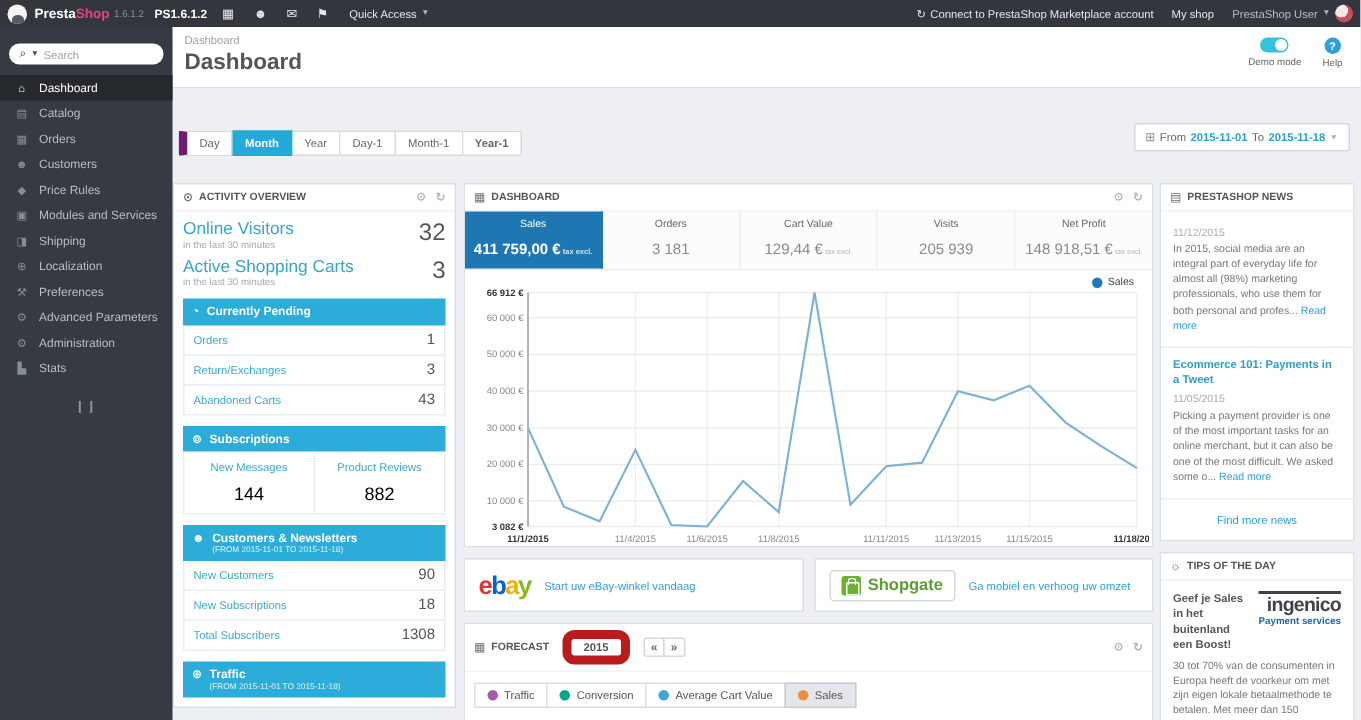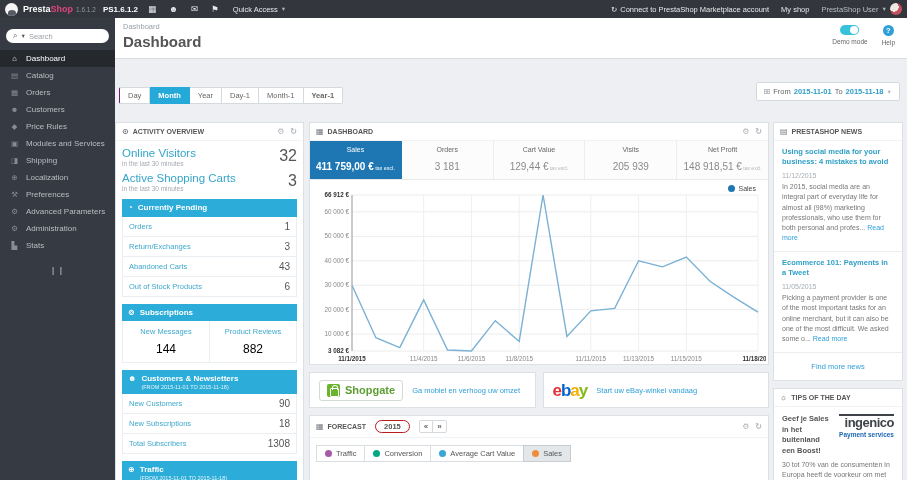--- a/index.html
+++ b/index.html
@@ -38,21 +38,21 @@
   .breadcrumb{font-size:7.5px;color:#98a1a9;}
   .page-title{font-size:15px;color:#555;font-weight:bold;margin-top:2px;}
   .header-right{position:absolute;right:12px;top:7px;display:flex;gap:14px;text-align:center;}
   .switch{width:19px;height:10px;border-radius:5px;background:#35c2da;position:relative;margin:0 auto;cursor:pointer;}
   .switch i{position:absolute;right:1px;top:1px;width:8px;height:8px;background:#fff;border-radius:50%;}
   .hr-label{font-size:6.5px;color:#666;margin-top:3px;}
   .help-circle{width:11px;height:11px;border-radius:50%;background:#2f9fd8;color:#fff;font-size:7.5px;line-height:11px;margin:0 auto;font-weight:bold;cursor:pointer;}
   
   .toolbar-left{position:absolute;left:119px;top:87px;display:flex;z-index:5;}
   .range-btn{background:#fff;border:1px solid #d4d9dd;border-left:none;padding:3px 8px;font-size:7.5px;color:#666;cursor:pointer;font-family:inherit;}
-  .range-btn:first-child{border-left:1px solid #701a75;border-radius:2px 0 0 2px;}
+  .range-btn:first-child{border-left:6px solid #701a75;border-radius:2px 0 0 2px;}
   .range-btn:last-child{border-radius:0 2px 2px 0;font-weight:bold;}
   .range-btn.active{background:#25a9d9;border-color:#25a9d9;color:#fff;font-weight:bold;}
   .date-btn{position:absolute;right:7px;top:82px;background:#fff;border:1px solid #d4d9dd;border-radius:2px;padding:4px 7px;font-size:7.5px;color:#666;display:flex;gap:3px;align-items:center;cursor:pointer;z-index:5;}
   .date-btn b{color:#2f9fc6;}
   .cal-icon{color:#8a9096;font-size:8px;}
   
   .col-left{position:absolute;left:115px;top:122px;width:189px;}
   .col-mid{position:absolute;left:309px;top:122px;width:460px;}
   .col-right{position:absolute;left:773px;top:122px;width:130px;}
   .panel{background:#fff;border:1px solid #dbe0e4;margin-bottom:7px;}
@@ -96,21 +96,21 @@
   .ads-row{display:flex;gap:7px;margin-bottom:7px;}
   .ad{flex:1;background:#fff;border:1px solid #dbe0e4;height:36px;display:flex;align-items:center;padding:0 9px;gap:9px;}
   .shopgate-badge{display:flex;align-items:center;gap:5px;border:1px solid #d4dbd4;border-radius:3px;padding:3px 7px;cursor:pointer;}
   .sg-icon{width:13px;height:13px;background:#69b42e;border-radius:2px;position:relative;flex:none;}
   .sg-icon::after{content:"";position:absolute;left:3px;top:4px;width:7px;height:7px;border:1px solid #fff;border-radius:1px;}
   .sg-icon::before{content:"";position:absolute;left:4.5px;top:1.5px;width:4px;height:4px;border:1px solid #fff;border-radius:50% 50% 0 0;border-bottom:none;}
   .sg-text{color:#5c9e31;font-size:11px;font-weight:bold;}
   .ad-link{color:#2f9fd8;font-size:7.5px;cursor:pointer;}
   .ebay-logo{font-size:17px;font-weight:bold;letter-spacing:-1px;cursor:pointer;line-height:1;}
   
-  .year-pill{border:1px solid #b91c1c;border-radius:8px;padding:1px 8px;font-size:7.5px;color:#555;font-weight:bold;margin-left:5px;}
+  .year-pill{border:6px solid #b91c1c;border-radius:8px;padding:1px 8px;font-size:7.5px;color:#555;font-weight:bold;margin-left:5px;}
   .fc-nav{display:flex;margin-left:5px;}
   .fc-nav span{border:1px solid #d4d9dd;padding:0 4px;font-size:8px;color:#666;cursor:pointer;line-height:11px;}
   .fc-nav span:first-child{border-radius:2px 0 0 2px;}
   .fc-nav span:last-child{border-radius:0 2px 2px 0;margin-left:-1px;}
   .fc-legend{display:flex;padding:7px 6px;}
   .fc-btn{display:flex;align-items:center;gap:4px;border:1px solid #d9dee2;background:#fff;padding:3px 8px;font-size:7.5px;color:#555;cursor:pointer;margin-left:-1px;font-family:inherit;}
   .fc-btn:first-child{margin-left:0;}
   .fc-btn.active{background:#e4e7ea;border-color:#c6ccd1;}
   .fc-dot{width:7px;height:7px;border-radius:50%;flex:none;}
   .fc-body{height:34px;}
@@ -292,24 +292,20 @@
             <span class="l">Orders</span>
             <span class="v">1</span>
           </div>
           <div class="act-row">
             <span class="l">Return/Exchanges</span>
             <span class="v">3</span>
           </div>
           <div class="act-row">
             <span class="l">Abandoned Carts</span>
             <span class="v">43</span>
-          </div>
-          <div class="act-row">
-            <span class="l">Out of Stock Products</span>
-            <span class="v">6</span>
           </div>
         </div>
 
       <div class="act-sec-head">
         <span class="sec-icon">⊚</span>
         <span>Subscriptions</span>
       </div>
       <div class="notif-grid">
           <div class="notif-cell">
             <div class="l">New Messages</div>
@@ -422,29 +418,29 @@
           <text x="326.5882352941176" y="179" text-anchor="middle" font-size="6.3" fill="#888">11/13/2015</text>
           <text x="374.3529411764706" y="179" text-anchor="middle" font-size="6.3" fill="#888">11/15/2015</text>
           <text x="446" y="179" text-anchor="middle" font-size="6.3" fill="#333" font-weight="bold">11/18/2015</text>
           <polyline points="40,103.21262729124236 63.88235294117647,155.75845213849286 87.76470588235294,165.53441955193483 111.6470588235294,117.87657841140529 135.52941176470588,167.9784114052953 159.41176470588235,169 183.2941176470588,138.65050916496944 207.1764705882353,159.4244399185336 231.05882352941177,13 254.94117647058823,154.53645621181263 278.8235294117647,128.8745417515275 302.70588235294116,126.43054989816702 326.5882352941176,78.77270875763746 350.47058823529414,84.88268839103868 374.3529411764706,75.10672097759675 398.2352941176471,99.54663951120162 422.11764705882354,115.4325865580448 446,130.09653767820774" fill="none" stroke="#7ab1d4" stroke-width="1.4"></polyline>
         </svg>
     </div>
   </div>
 
   <div class="ads-row">
     <div class="ad">
+      <div class="ebay-logo"><span style="color: rgb(229, 50, 56);">e</span><span style="color: rgb(0, 100, 210);">b</span><span style="color: rgb(245, 175, 2);">a</span><span style="color: rgb(134, 184, 23);">y</span></div>
+      <span class="ad-link">Start uw eBay-winkel vandaag</span>
+    </div>
+    <div class="ad">
       <div class="shopgate-badge">
         <span class="sg-icon"></span>
         <span class="sg-text">Shopgate</span>
       </div>
       <span class="ad-link">Ga mobiel en verhoog uw omzet</span>
-    </div>
-    <div class="ad">
-      <div class="ebay-logo"><span style="color: rgb(229, 50, 56);">e</span><span style="color: rgb(0, 100, 210);">b</span><span style="color: rgb(245, 175, 2);">a</span><span style="color: rgb(134, 184, 23);">y</span></div>
-      <span class="ad-link">Start uw eBay-winkel vandaag</span>
     </div>
   </div>
 
   <div class="panel">
     <div class="panel-head">
       <span class="ph-icon">▦</span>
       <span>FORECAST</span>
       <span class="year-pill">2015</span>
       <span class="fc-nav">
         <span>«</span>
@@ -478,21 +474,20 @@
 </div>
 
 <div class="col-right">
   <div class="panel">
     <div class="panel-head">
       <span class="ph-icon">▤</span>
       <span>PRESTASHOP NEWS</span>
     </div>
     <div>
         <div class="news-art">
-          <div class="news-title">Using social media for your business: 4 mistakes to avoid</div>
           <div class="news-date">11/12/2015</div>
           <div class="news-x">In 2015, social media are an integral part of everyday life for almost all (98%) marketing professionals, who use them for both personal and profes... <span class="read-more">Read more</span></div>
         </div>
         <div class="news-art">
           <div class="news-title">Ecommerce 101: Payments in a Tweet</div>
           <div class="news-date">11/05/2015</div>
           <div class="news-x">Picking a payment provider is one of the most important tasks for an online merchant, but it can also be one of the most difficult. We asked some o... <span class="read-more">Read more</span></div>
         </div>
       </div>
     <div class="find-more">Find more news</div>

